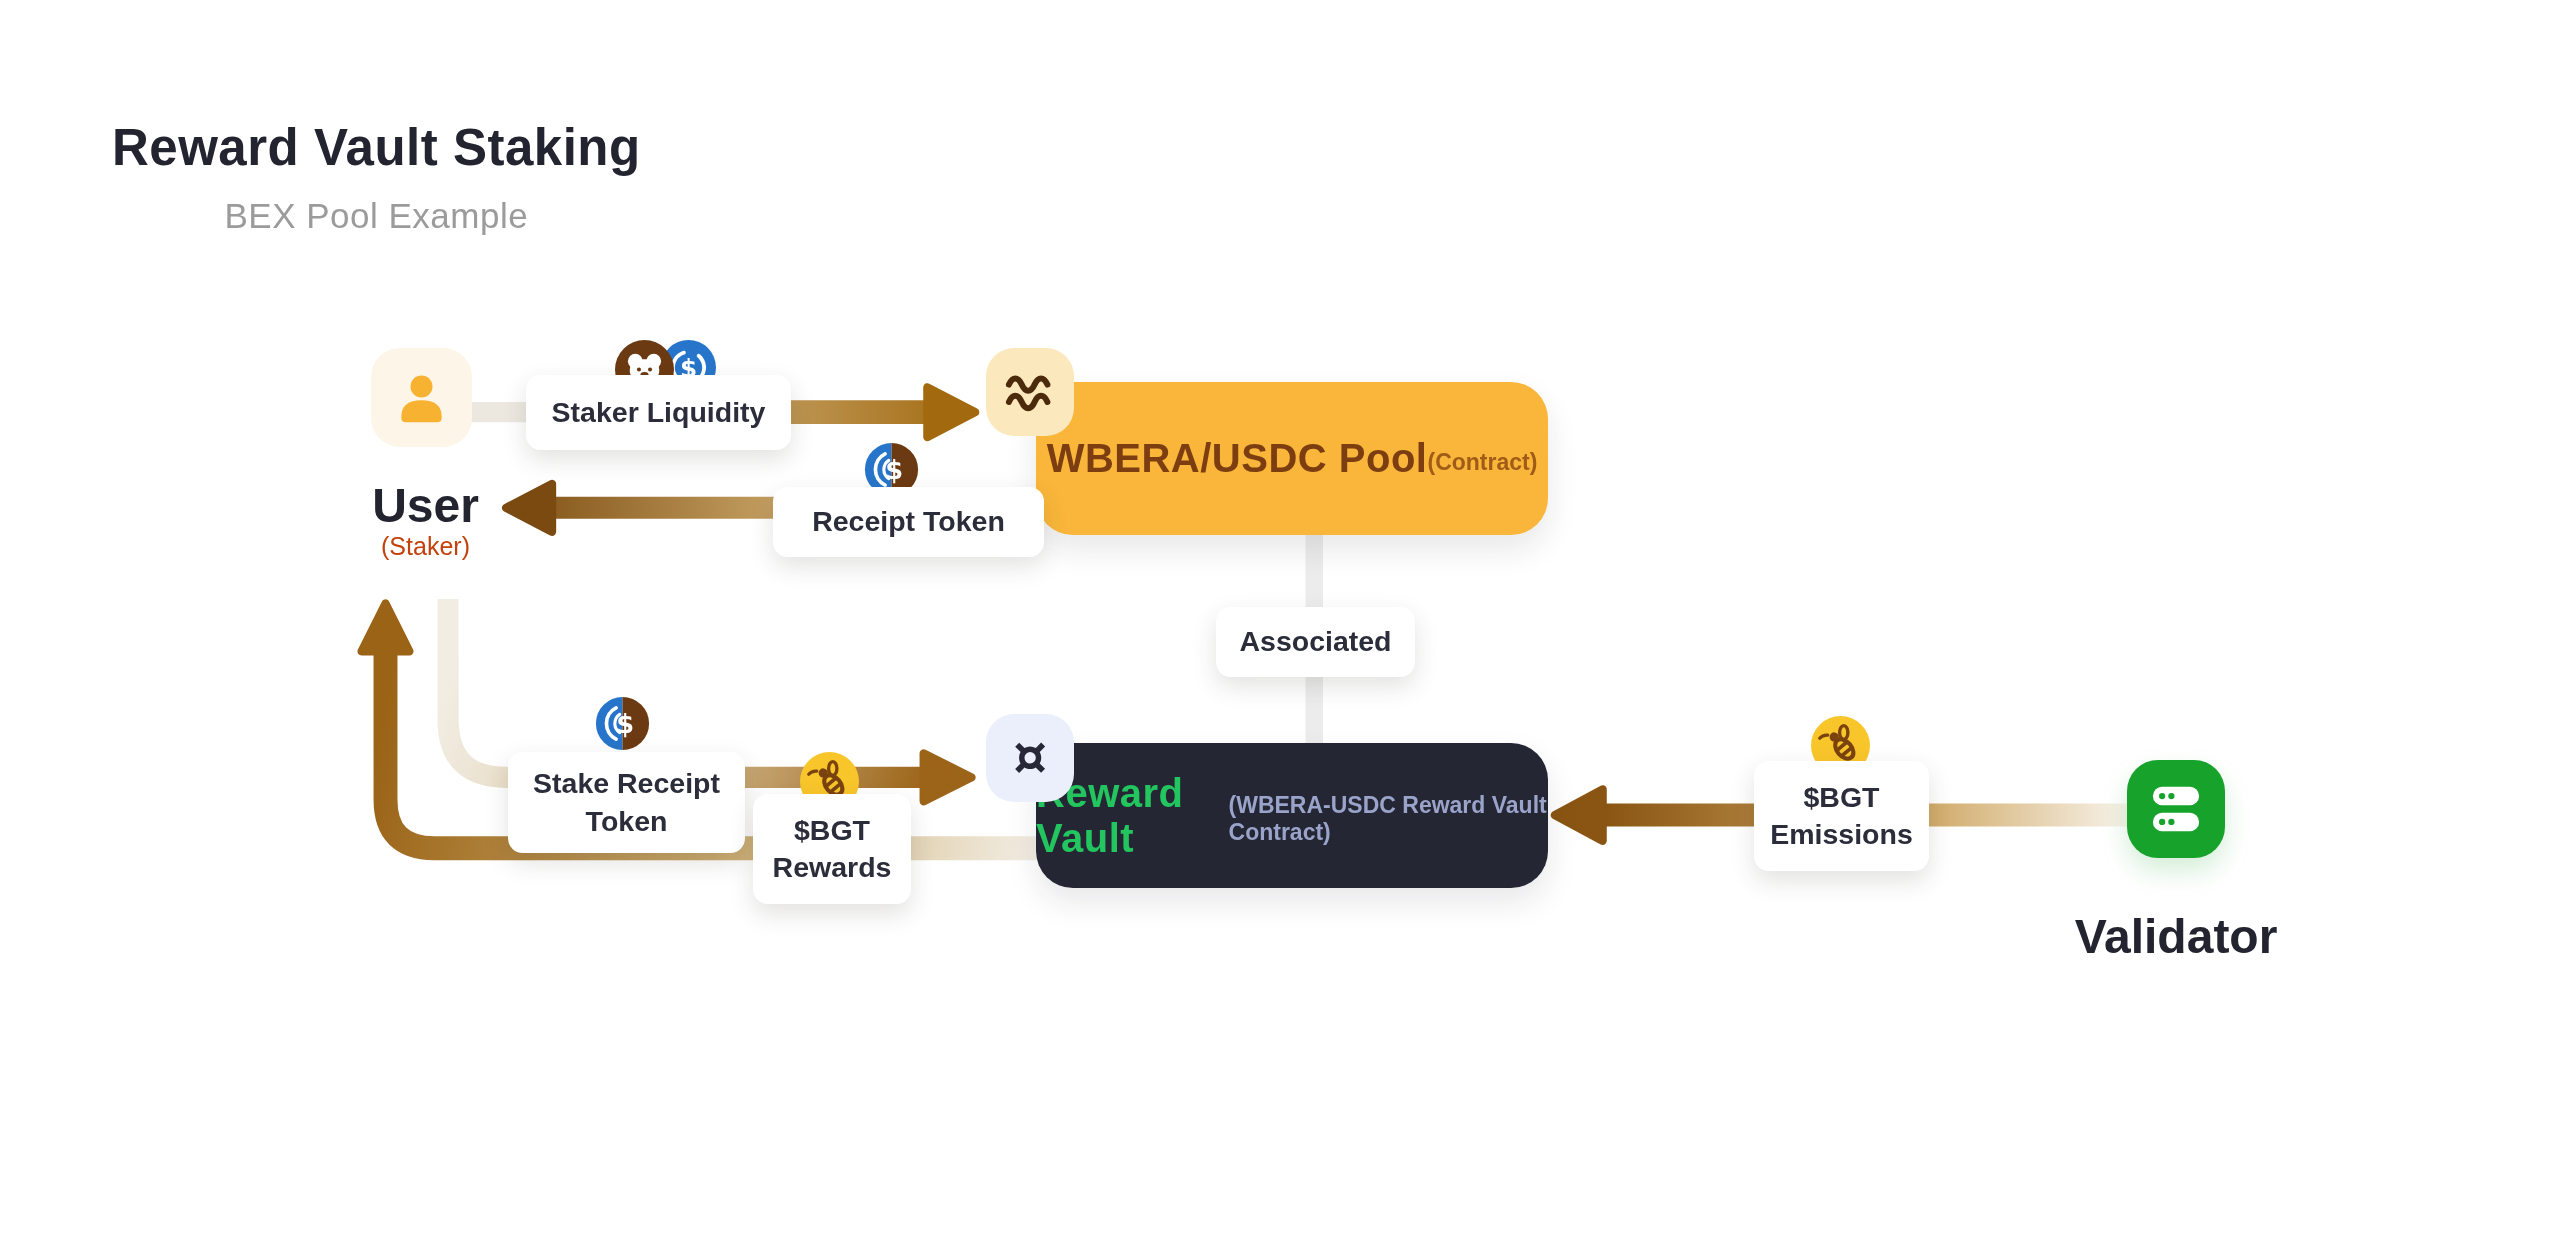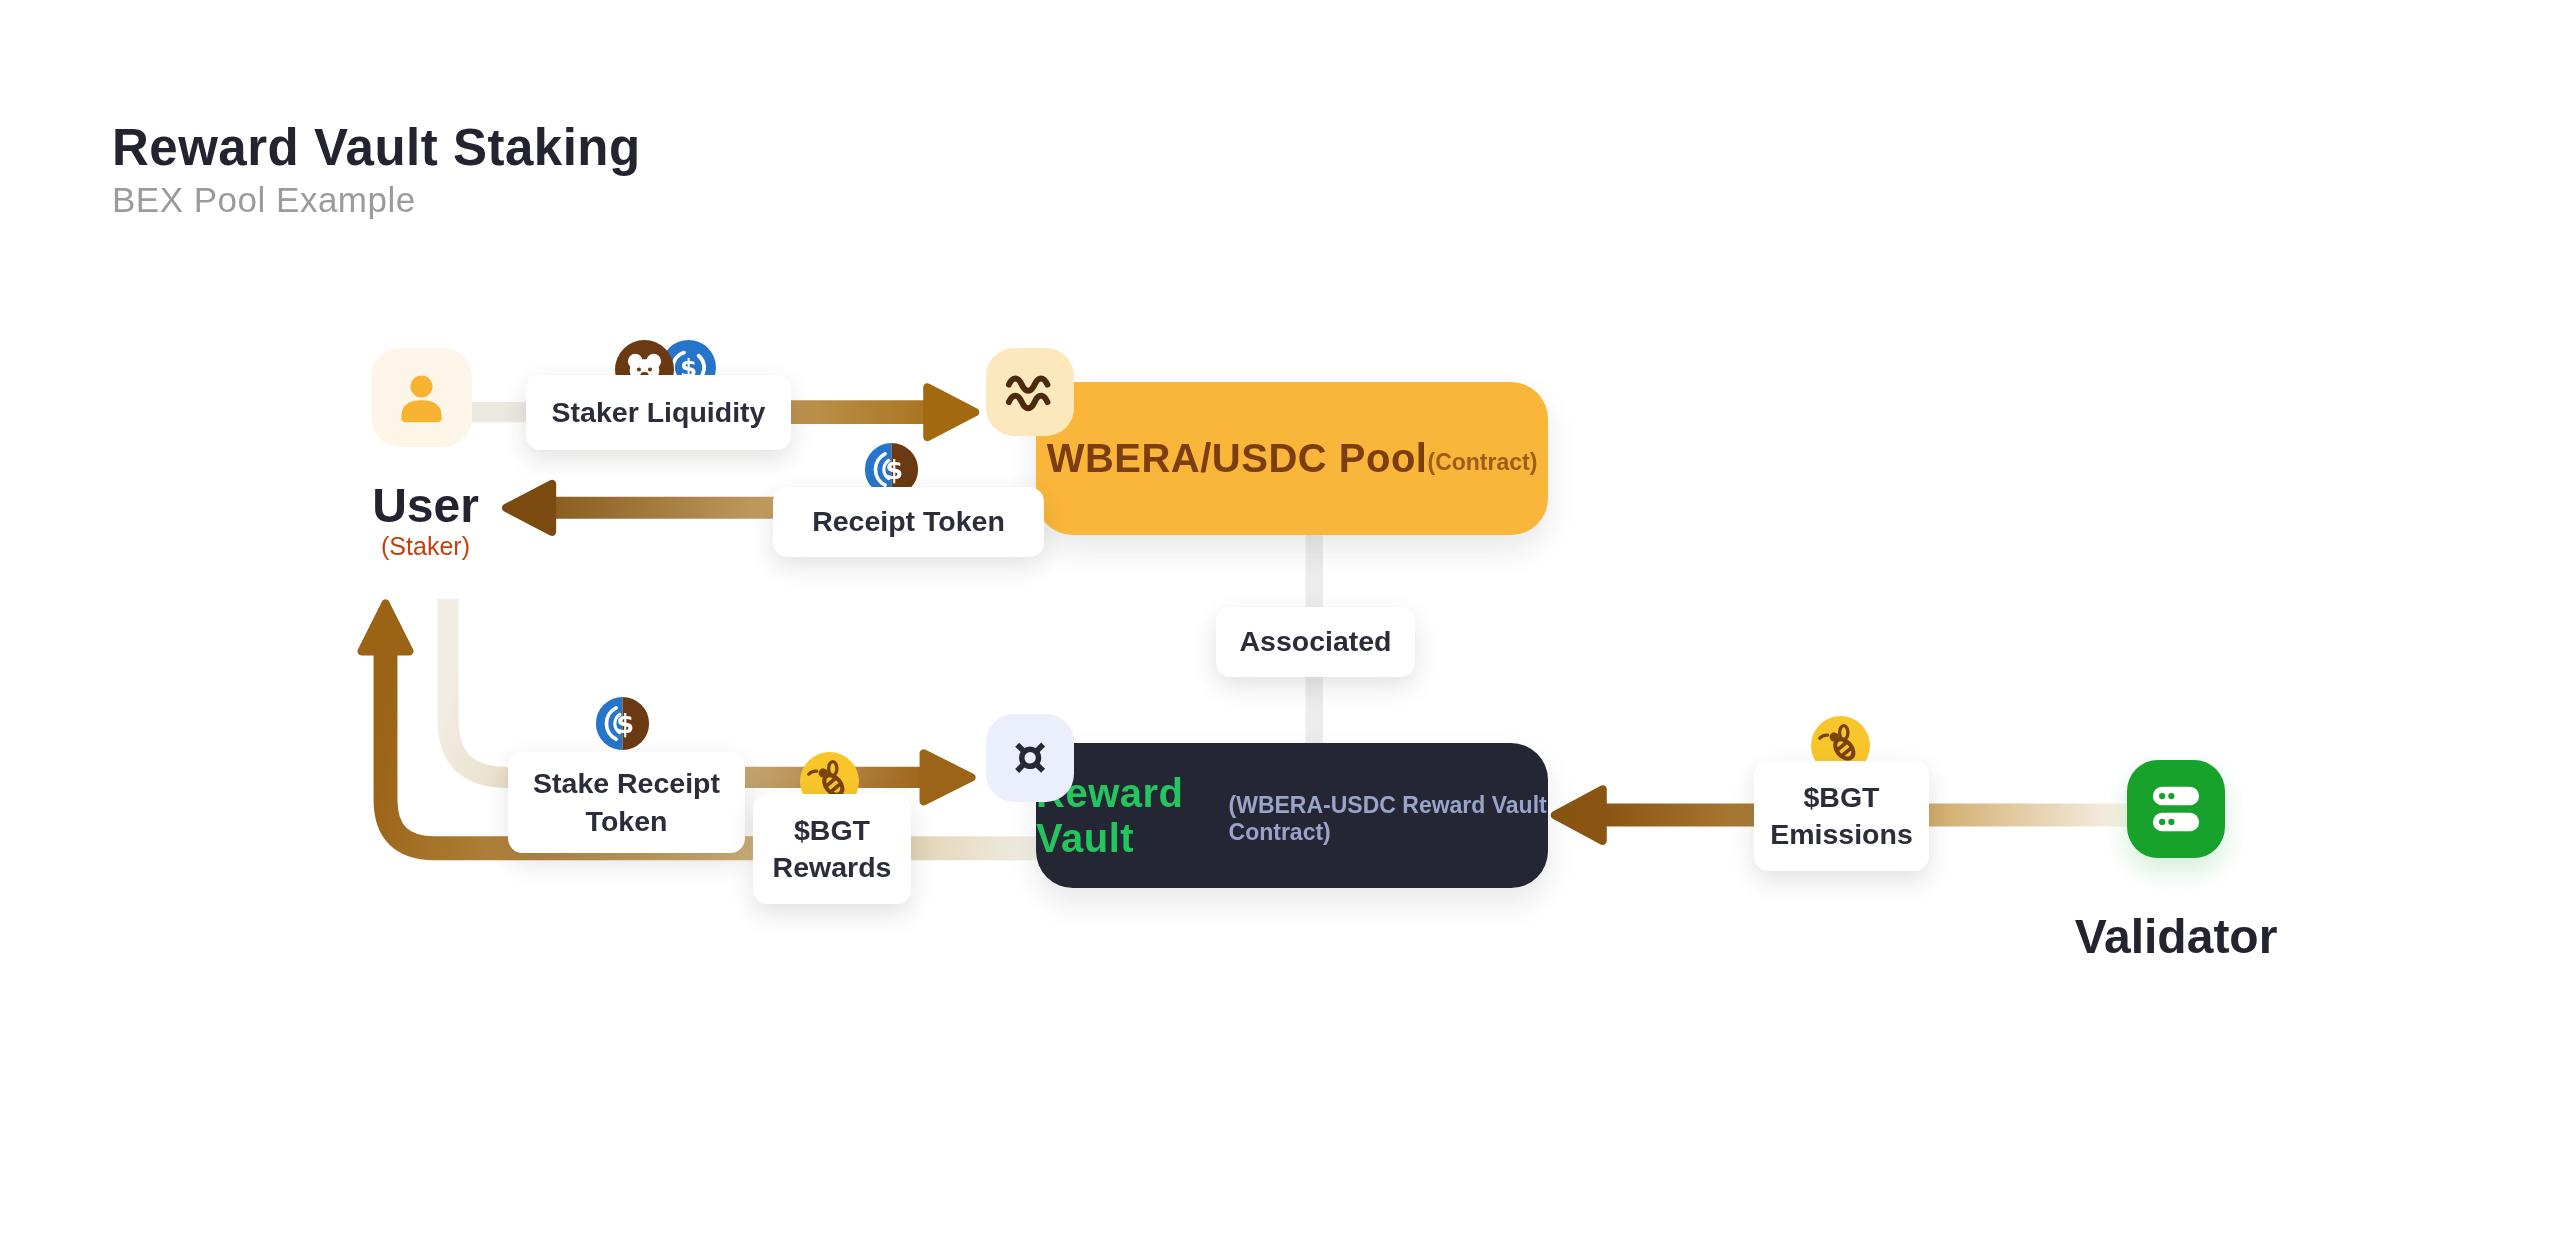--- a/index.html
+++ b/index.html
@@ -1,23 +1,23 @@
 <!DOCTYPE html>
 <html style="font-size:14.7px"><head>
 <meta charset="utf-8">
 <style>
   html,body{margin:0;padding:0;background:#ffffff;}
   .canvas{
     position:relative;width:2576px;height:1253px;background:#ffffff;overflow:hidden;
     font-family:"Liberation Sans","DejaVu Sans",sans-serif;color:#23242f;
   }
   
-  .hdr{position:absolute;left:112px;top:118px;z-index:4;}
+  .hdr{position:absolute;left:112px;top:118px;z-index:4;text-align:center;}
   .hdr h1{margin:0;font-size:51px;font-weight:700;letter-spacing:0.5px;color:#23242f;}
-  .hdr .sub{margin-top:3px;font-size:35px;font-weight:500;color:#9b9b9b;letter-spacing:0.5px;}
+  .hdr .sub{margin-top:19px;font-size:35px;font-weight:500;color:#9b9b9b;letter-spacing:0.5px;}
   
   svg.connectors{position:absolute;left:0;top:0;z-index:1;}
   
   .node-box{position:absolute;z-index:2;display:flex;flex-direction:row;align-items:center;justify-content:center;
     border-radius:37px;box-shadow:0 14.7px 31px rgba(30,30,50,.10);}
   .pool-box{left:1036px;top:382px;width:512px;height:153px;background:#f9b63a;}
   .pool-box .t{font-size:40px;font-weight:700;color:#7c3e10;letter-spacing:0.5px;}
   .pool-box .s{margin-top:7.4px;font-size:23px;font-weight:700;color:#a05c17;}
   .vault-box{left:1036px;top:743px;width:512px;height:145px;background:#242634;}
   .vault-box .t{font-size:40px;font-weight:700;color:#22c55e;letter-spacing:0.5px;}

